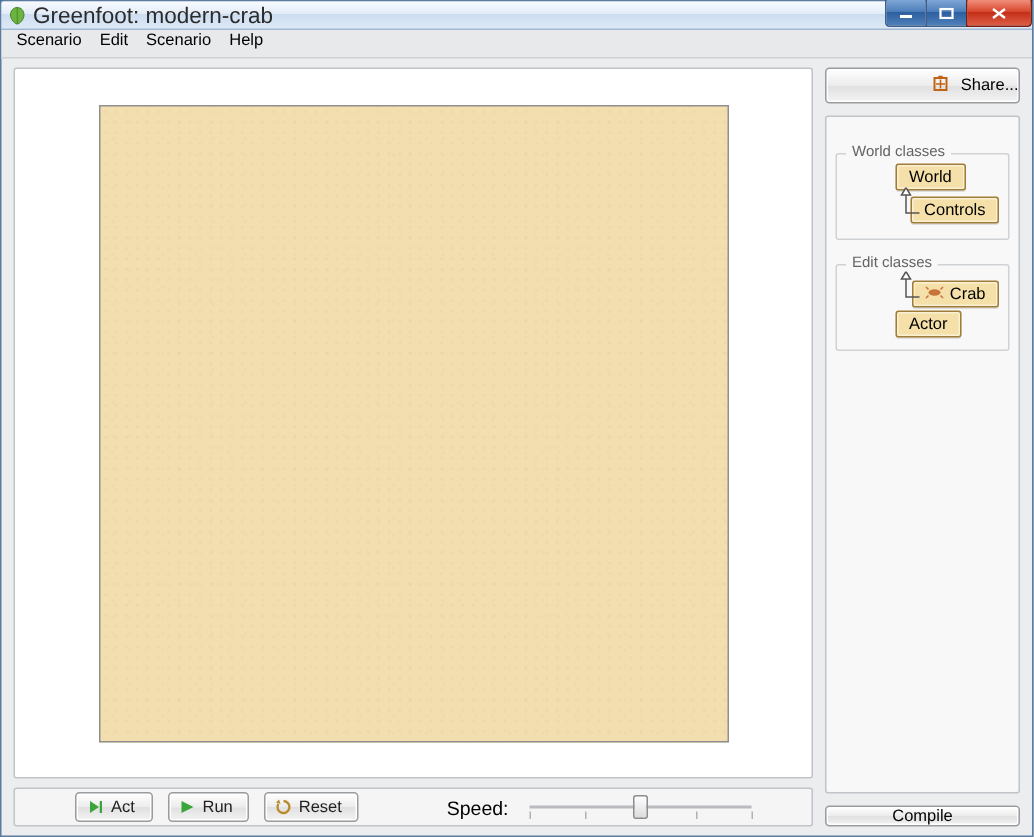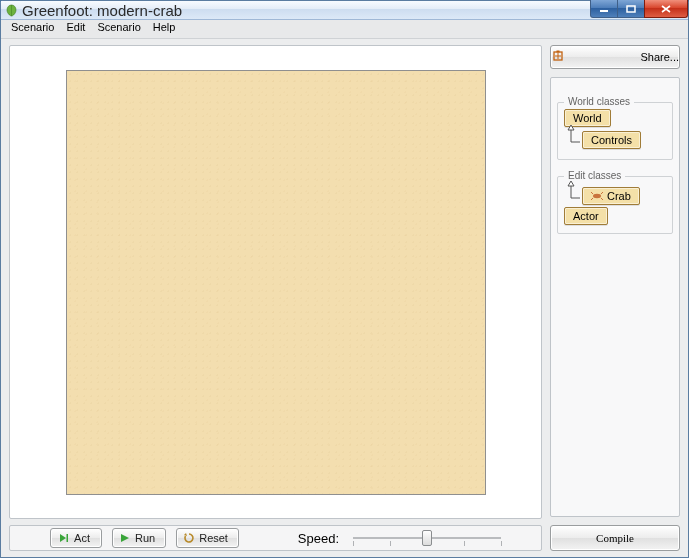--- a/index.html
+++ b/index.html
@@ -132,21 +132,21 @@
     transform: translateX(-50%);
   }
 
   
   .right-col { width: 130px; display: flex; flex-direction: column; gap: 8px; }
   .share-btn {
     height: 24px;
     border: 1px solid #9a9d9f;
     background: linear-gradient(to bottom,#ffffff 0%, #ececec 50%, #e0e0e0 51%, #f3f3f3 100%);
     border-radius: 3px;
-    display: flex; align-items: center; justify-content: space-between; gap: 6px;
+    display: flex; align-items: center; justify-content: flex-end; gap: 6px;
     font-size: 11px;
     box-shadow: inset 0 0 0 1px #fff;
   }
   .class-panel {
     flex: 1;
     border: 1px solid #bfc4c9;
     background: #f8f8f9;
     border-radius: 2px;
     padding: 18px 6px;
     display:flex; flex-direction:column; gap:10px;
@@ -165,33 +165,32 @@
   .class-node {
     border: 1px solid #a07c38;
     background: #f4e0a8;
     border-radius: 2px;
     padding: 2px 8px;
     font-size: 11px;
     display: inline-flex; align-items: center; gap: 4px;
     box-shadow: 0 1px 0 rgba(0,0,0,.1), inset 0 0 0 1px rgba(255,255,255,.5);
     cursor: default;
   }
-  .tree-row { display:flex; align-items:center; }
+  .tree-row { display:flex; align-items:center;margin-left:33px; }
   .tree-indent { width: 18px; height: 22px; position:relative; }
   .tree-indent svg { position:absolute; left:0; top:-4px; }
 
   .compile-btn {
-    height: 26px;
+    height: 14px;
     border: 1px solid #9a9d9f;
     background: linear-gradient(to bottom,#ffffff 0%, #ececec 50%, #e0e0e0 51%, #f3f3f3 100%);
     border-radius: 3px;
     display: flex; align-items:center; justify-content:center;
     font-size: 11px;
     box-shadow: inset 0 0 0 1px #fff;
-    font-family: Liberation Serif, serif;
   }
 </style>
 </head>
 <body>
 
 <div class="window">
 
   <div class="titlebar">
     <span class="app-icon">
       <svg width="13" height="13" viewBox="0 0 13 13">

